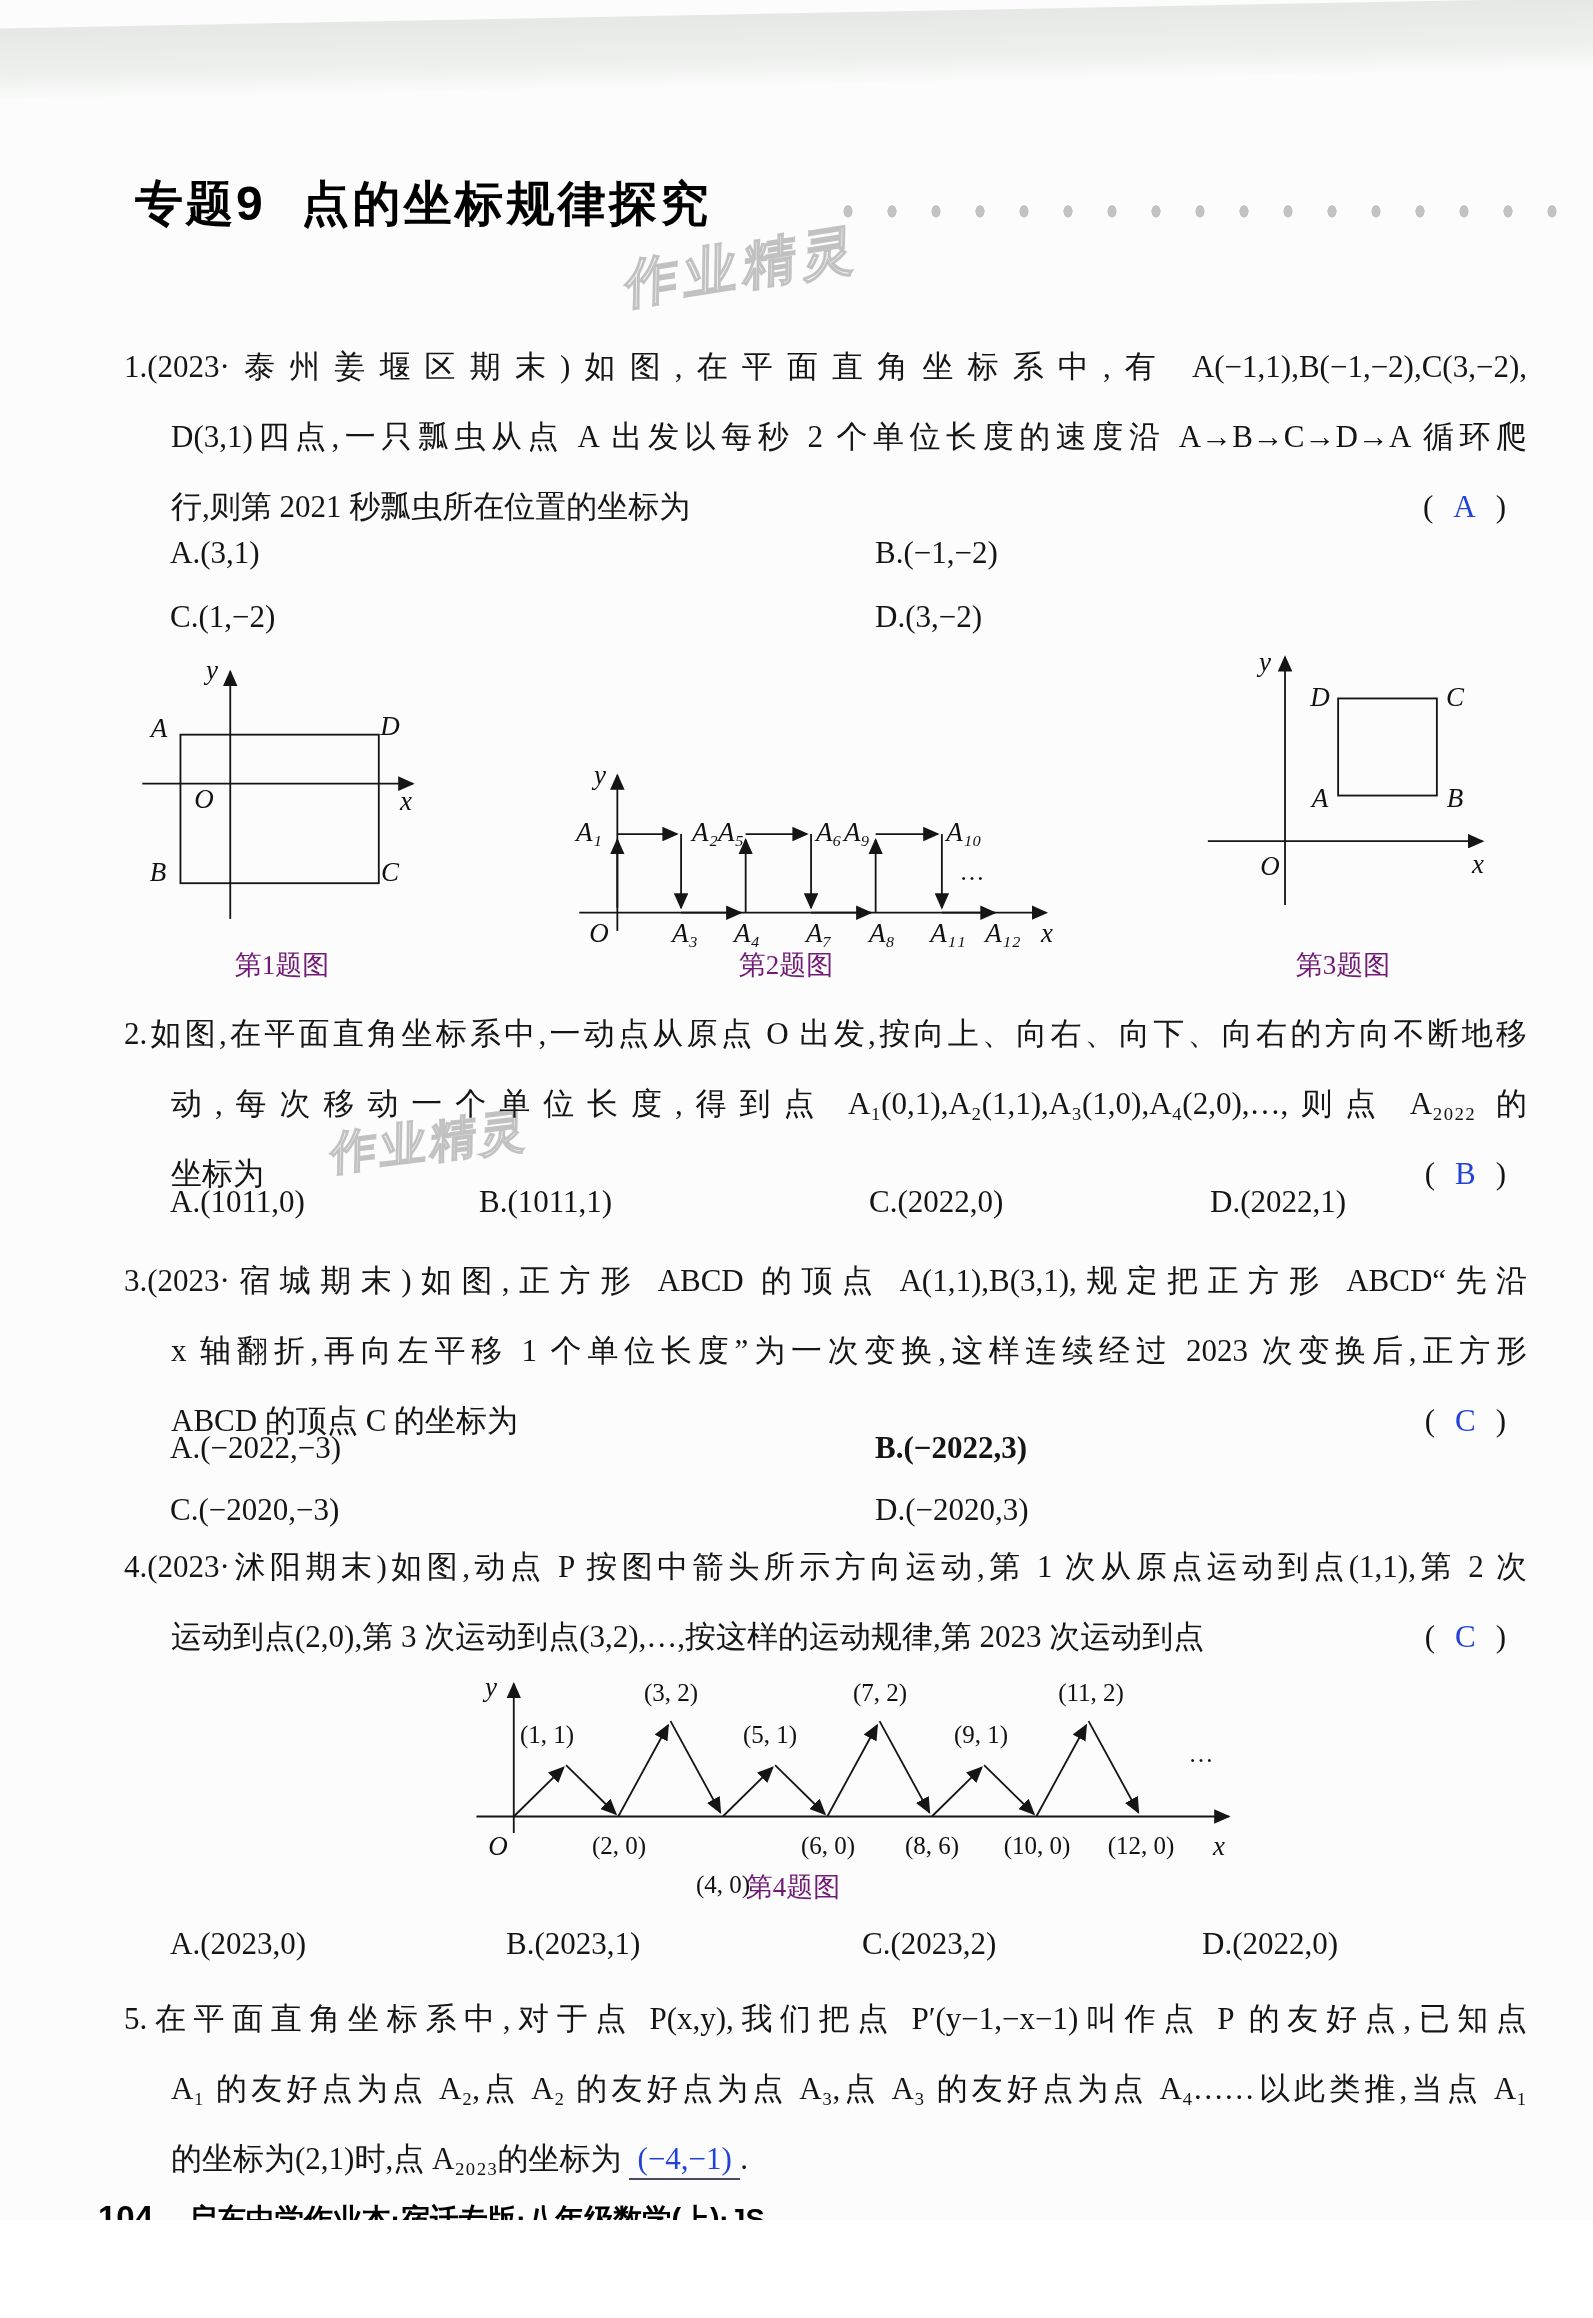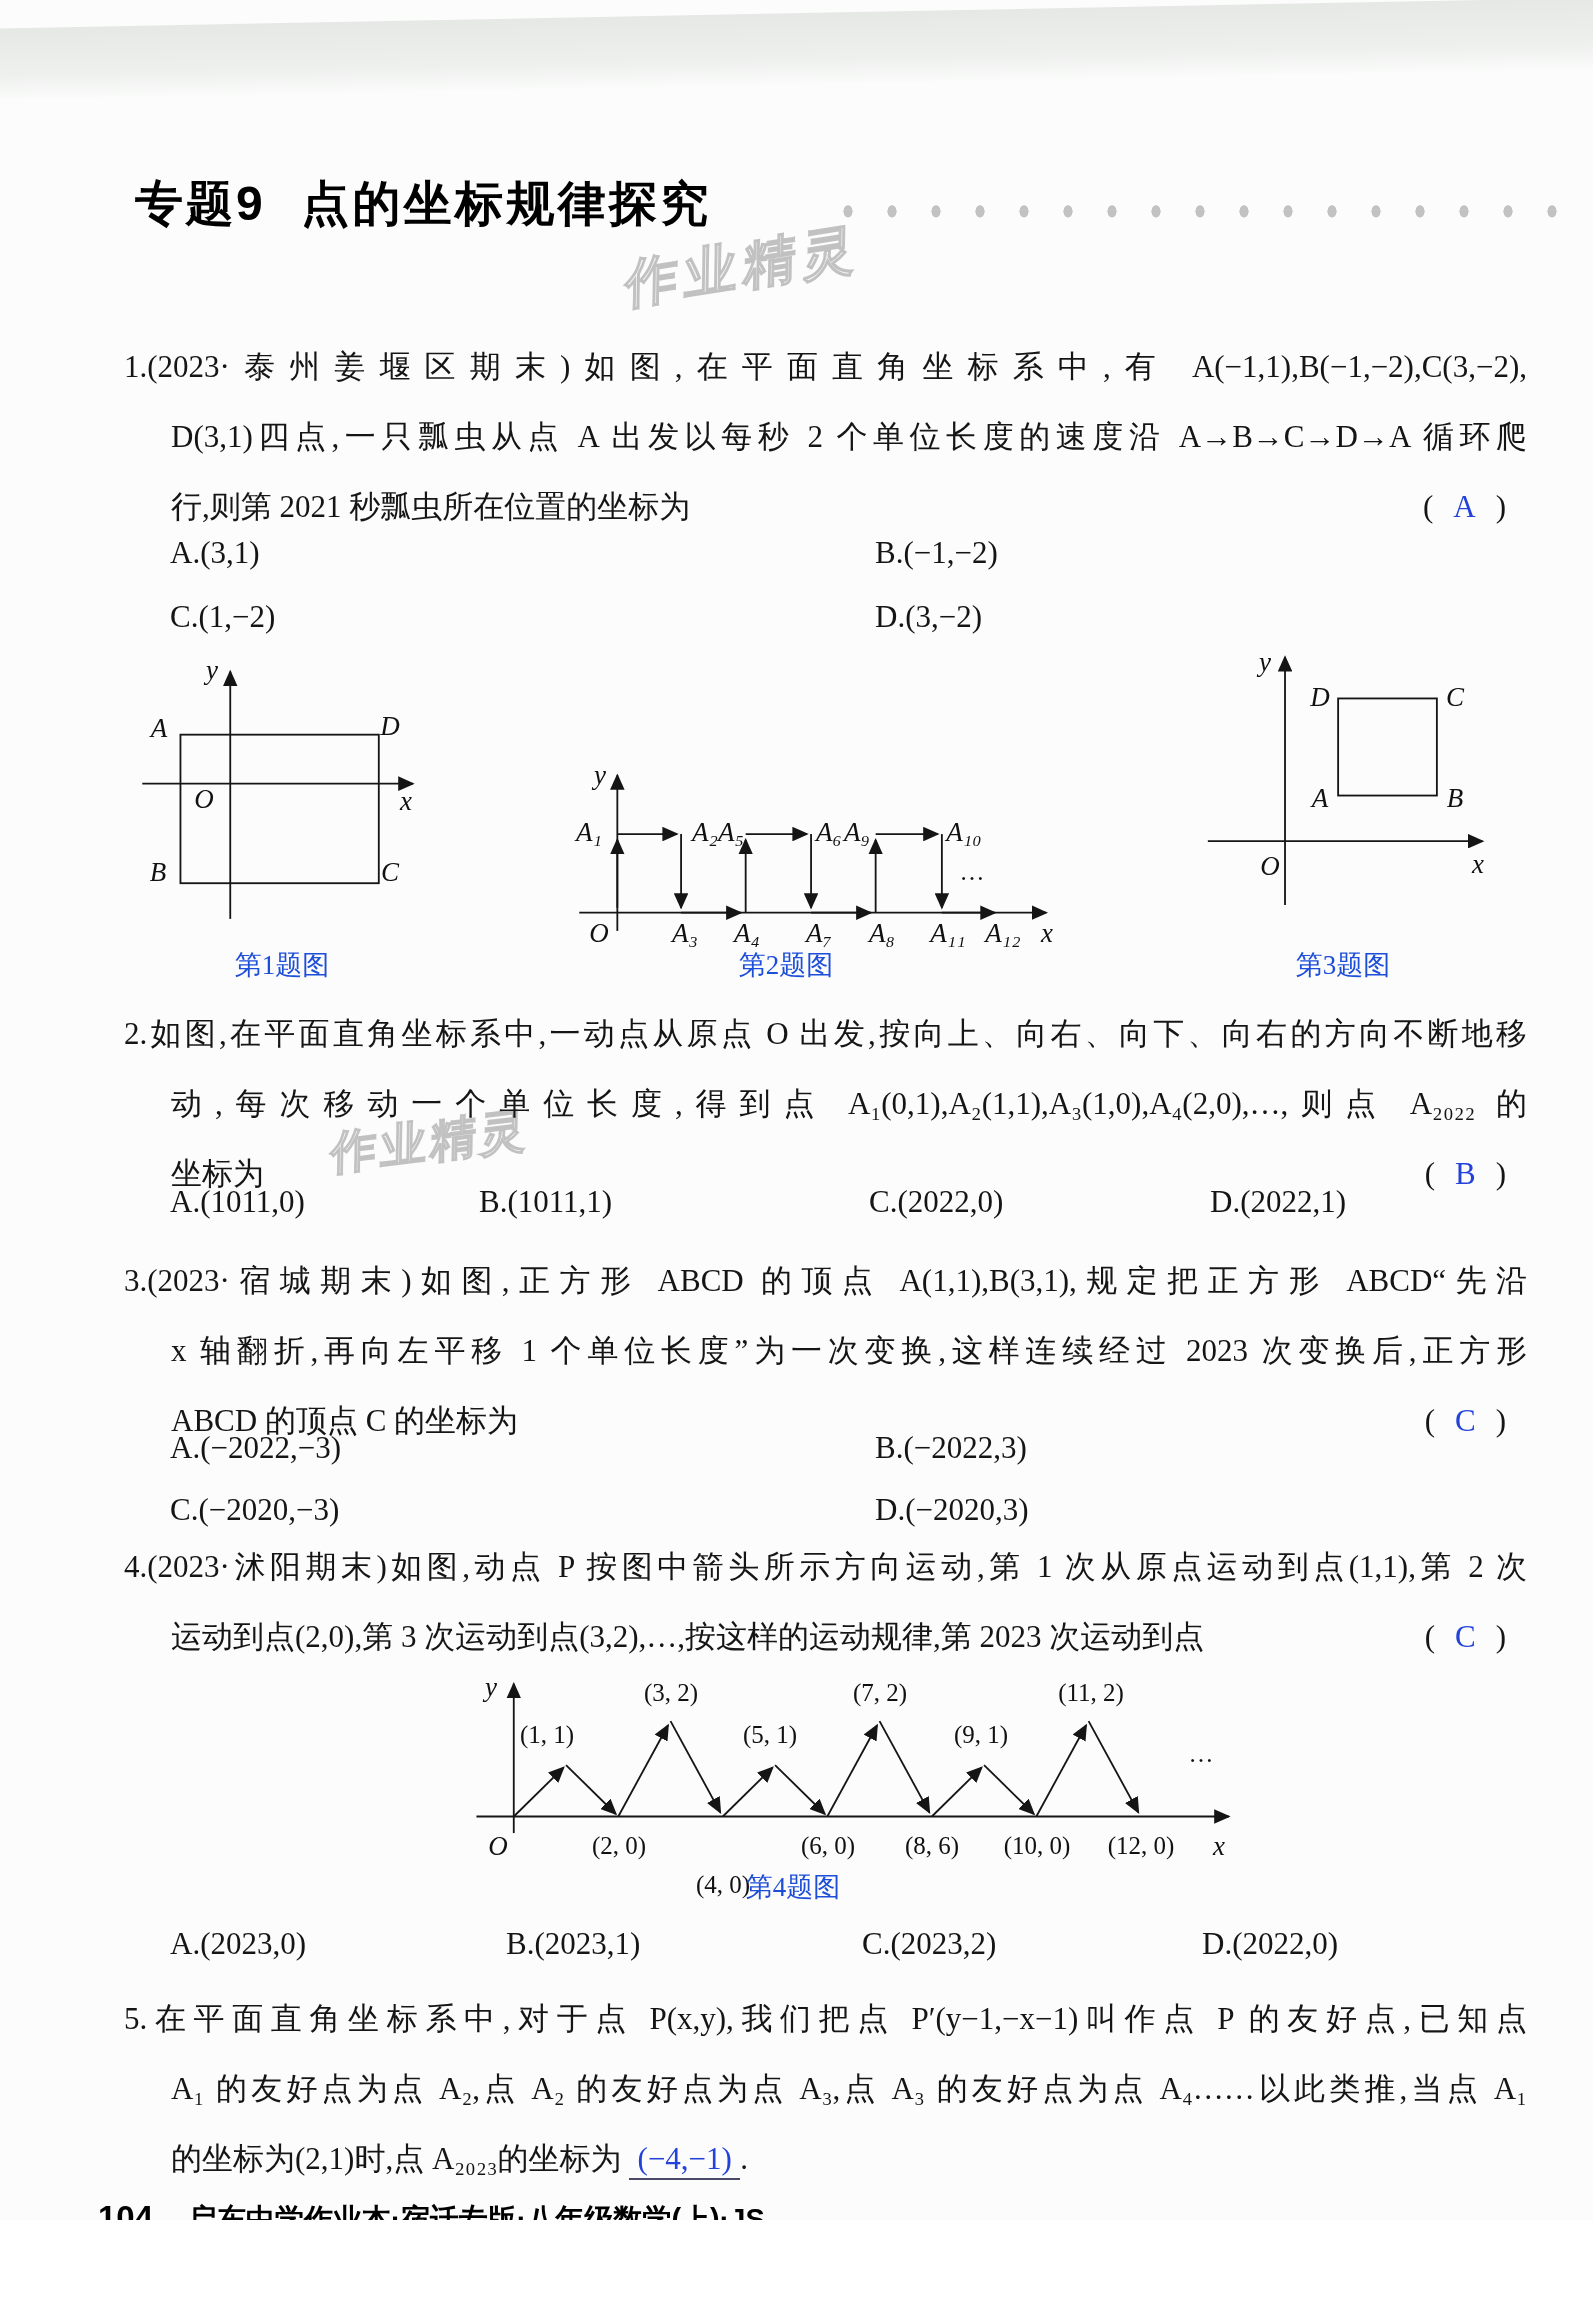--- a/index.html
+++ b/index.html
@@ -22,21 +22,21 @@
   .para { position:absolute; left:124px; width:1403px; font-size:31px; line-height:70px; }
   .qline { position:relative; padding-left:47px; min-height:70px; }
   .qline.first { text-indent:-47px; }
   .fill { text-align:justify; text-align-last:justify; }
   .ans { position:absolute; right:21px; top:0; text-indent:0; white-space:nowrap; font-size:31px; }
   .ans .letter { color:#2342d9; padding:0 20px; }
   .opt { position:absolute; font-size:31px; white-space:nowrap; }
   .figlabel { position:absolute; transform:translate(-50%,-50%); font-size:27px; font-style:italic;
               white-space:nowrap; color:#111; }
   .figlabel.coords { font-style:normal; font-size:25px; }
-  .caption { position:absolute; transform:translate(-50%,-50%); font-size:27px; color:#1d4ed8; white-space:nowrap; }
+  .caption { position:absolute; transform:translate(-50%,-50%); font-size:27px; color:#701a75; white-space:nowrap; }
   svg.fig { position:absolute; overflow:visible; }
   .q5ans { color:#2342d9; border-bottom:2.5px solid #4a4a66; padding:0 8.3px 1.7px; }
   .footer { position:absolute; top:2199px; left:98px; font-family:"Liberation Sans","DejaVu Sans",sans-serif;
             font-weight:700; color:#000; white-space:nowrap; }
   .footer .pg { font-size:33px; margin-right:35px; }
   .footer .ft { font-size:29px; }
 </style>
 </head>
 <body>
 
@@ -157,21 +157,21 @@
 
   <div class="para" style="top:1246px;">
     <div class="qline first fill">3.(2023·宿城期末)如图,正方形 ABCD 的顶点 A(1,1),B(3,1),规定把正方形 ABCD“先沿</div>
     <div class="qline fill">x 轴翻折,再向左平移 1 个单位长度”为一次变换,这样连续经过 2023 次变换后,正方形</div>
     <div class="qline">
       <span>ABCD 的顶点 C 的坐标为</span>
       <span class="ans"><span>(</span><span class="letter">C</span><span>)</span></span>
     </div>
   </div>
   <span class="opt" style="left:170px; top:1430px;">A.(−2022,−3)</span>
-  <span class="opt" style="left:875px; top:1430px;">B.(−2022,3)</span>
+  <span class="opt" style="left:875px; top:1430px;font-weight:bold;">B.(−2022,3)</span>
   <span class="opt" style="left:170px; top:1492px;">C.(−2020,−3)</span>
   <span class="opt" style="left:875px; top:1492px;">D.(−2020,3)</span>
 
   <div class="para" style="top:1532px;">
     <div class="qline first fill">4.(2023·沭阳期末)如图,动点 P 按图中箭头所示方向运动,第 1 次从原点运动到点(1,1),第 2 次</div>
     <div class="qline">
       <span>运动到点(2,0),第 3 次运动到点(3,2),…,按这样的运动规律,第 2023 次运动到点</span>
       <span class="ans"><span>(</span><span class="letter">C</span><span>)</span></span>
     </div>
   </div>

